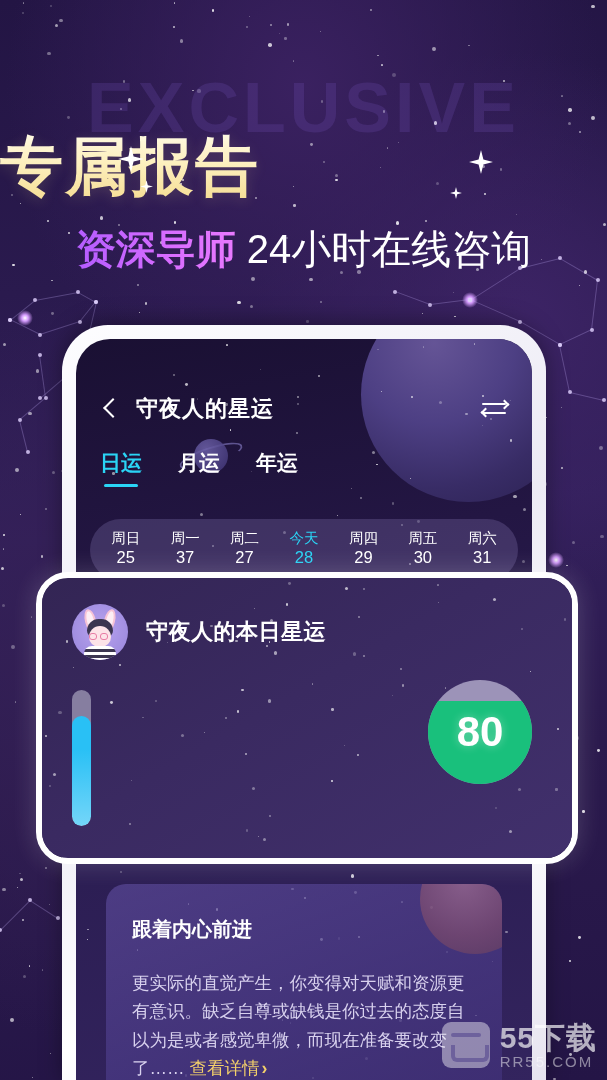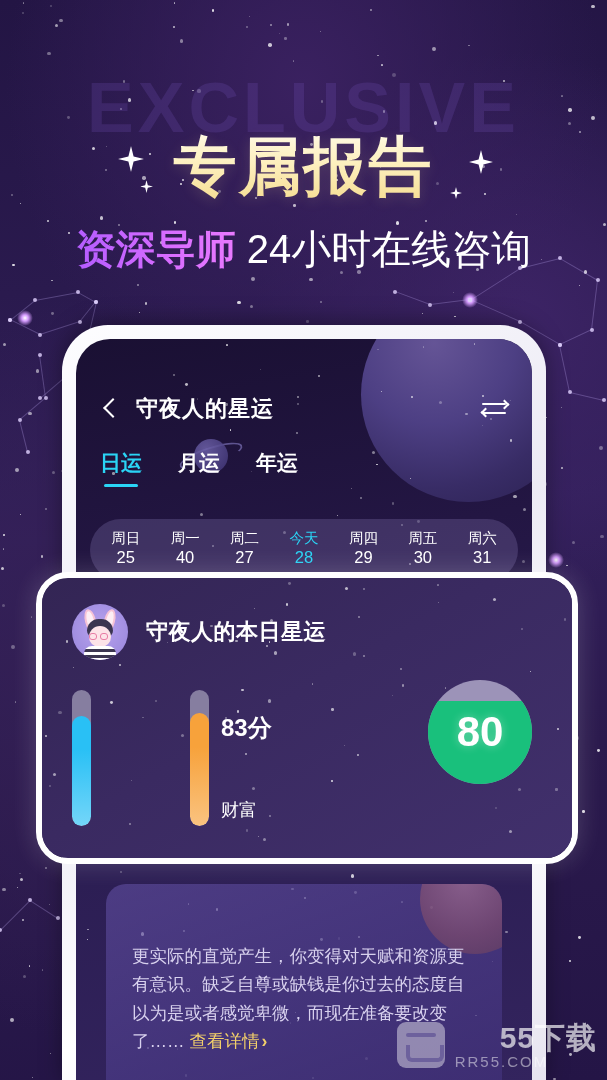--- a/index.html
+++ b/index.html
@@ -33,21 +33,21 @@
   
   #ghost-word{
     position:absolute; top:68px; left:50%; transform:translateX(-50%);
     font-size:70px; font-weight:bold; letter-spacing:4px; white-space:nowrap;
     color:rgba(125,90,200,.20);
     font-family:"Liberation Sans",sans-serif;
   }
 
   
   #headline{
-    position:absolute; top:124px; left:0; right:0; text-align:center;
+    position:absolute; top:124px; left:0; right:0; text-align:left;
     font-size:63px; font-weight:bold; letter-spacing:2px;
     background:linear-gradient(180deg,#fffdf0 0%,#fdf2c4 45%,#f4d98a 100%);
     -webkit-background-clip:text; background-clip:text; color:transparent;
     text-shadow:0 3px 14px rgba(255,225,150,.16);
     font-family:"DejaVu Sans","Liberation Sans",sans-serif;
   }
   .spark{ position:absolute; }
   .spark::before,.spark::after{
     content:""; position:absolute; left:50%; top:50%; background:#fff;
     transform:translate(-50%,-50%) rotate(45deg);
@@ -202,21 +202,21 @@
   #overall-label{ color:#fff; font-size:19px; font-weight:bold; margin-top:12px; }
 
   
   #watermark{ position:absolute; right:10px; bottom:10px; display:flex; align-items:center; gap:10px; opacity:.78; }
   #wm-badge{ width:48px;height:46px; border-radius:9px; background:rgba(255,255,255,.55); position:relative; }
   #wm-badge::before{ content:""; position:absolute; left:9px; top:11px; width:30px; height:4px;
     background:#7a6fa8; border-radius:2px; }
   #wm-badge::after{ content:""; position:absolute; left:9px; top:23px; width:30px; height:13px;
     border:4px solid #7a6fa8; border-top:none; border-radius:0 0 6px 6px; }
   #wm-text{ line-height:1.1; }
-  #wm-main{ color:rgba(255,255,255,.85); font-size:30px; font-weight:bold; letter-spacing:1px;margin-left:45px; }
+  #wm-main{ color:rgba(255,255,255,.85); font-size:30px; font-weight:bold; letter-spacing:1px; }
   #wm-sub{ color:rgba(255,255,255,.62); font-size:15px; letter-spacing:2px; }
 </style>
 </head>
 <body>
 
 <div id="promo-bg">
   <div class="starfield" id="starfield">
       <span class="star" style="width: 1.84406px; height: 1.84406px; left: 45.1997px; top: 866.704px; opacity: 0.4;"></span>
       <span class="star" style="width: 3.04195px; height: 3.04195px; left: 567.967px; top: 122.389px; opacity: 0.36;"></span>
       <span class="star" style="width: 3.44972px; height: 3.44972px; left: 91.5574px; top: 146.963px; opacity: 0.76;"></span>
@@ -727,21 +727,21 @@
       </div>
     </div>
 
     <div id="date-strip">
         <div class="dcell">
           <span class="dw">周日</span>
           <span class="dn">25</span>
         </div>
         <div class="dcell">
           <span class="dw">周一</span>
-          <span class="dn">40</span>
+          <span class="dn">37</span>
         </div>
         <div class="dcell">
           <span class="dw">周二</span>
           <span class="dn">27</span>
         </div>
         <div class="dcell today">
           <span class="dw">今天</span>
           <span class="dn">28</span>
         </div>
         <div class="dcell">
@@ -753,20 +753,21 @@
           <span class="dn">30</span>
         </div>
         <div class="dcell">
           <span class="dw">周六</span>
           <span class="dn">31</span>
         </div>
       </div>
 
     <div id="insight-card">
       <div id="insight-planet"></div>
+      <div id="insight-title">跟着内心前进</div>
       <div id="insight-body"><span>更实际的直觉产生，你变得对天赋和资源更有意识。缺乏自尊或缺钱是你过去的态度自以为是或者感觉卑微，而现在准备要改变了……</span> <span id="insight-more"><span>查看详情</span><span class="chev">›</span></span></div>
 
     </div>
 
   </div>
 </div>
 
 <div id="score-card-wrap">
   <div id="score-card">
     <div class="starfield" id="card-stars">
@@ -847,29 +848,20 @@
       </div>
       <div id="score-title">守夜人的本日星运</div>
     </div>
 
     <div id="meters">
         <div class="meter">
           <div class="bar" style="background: rgb(134, 126, 160);">
             <div class="fill" style="height: 81%; background: linear-gradient(rgb(41, 192, 245) 0%, rgb(41, 192, 245) 30%, rgb(116, 214, 249) 100%);"></div>
           </div>
         </div>
-        <div class="meter">
-          <div class="bar" style="background: rgb(134, 126, 160);">
-            <div class="fill" style="height: 83%; background: linear-gradient(rgb(247, 162, 59) 0%, rgb(247, 162, 59) 30%, rgb(250, 195, 128) 100%);"></div>
-          </div>
-          <div class="txt">
-            <div class="val">83分</div>
-            <div class="lbl">财富</div>
-          </div>
-        </div>
       </div>
 
     <div id="overall">
       <div id="overall-dial" style="background: rgb(156, 147, 184);">
         <div class="dfill" style="height: 80%; background: rgb(25, 192, 124);"></div>
         <div id="overall-num">80</div>
       </div>
     </div>
   </div>
 </div>

